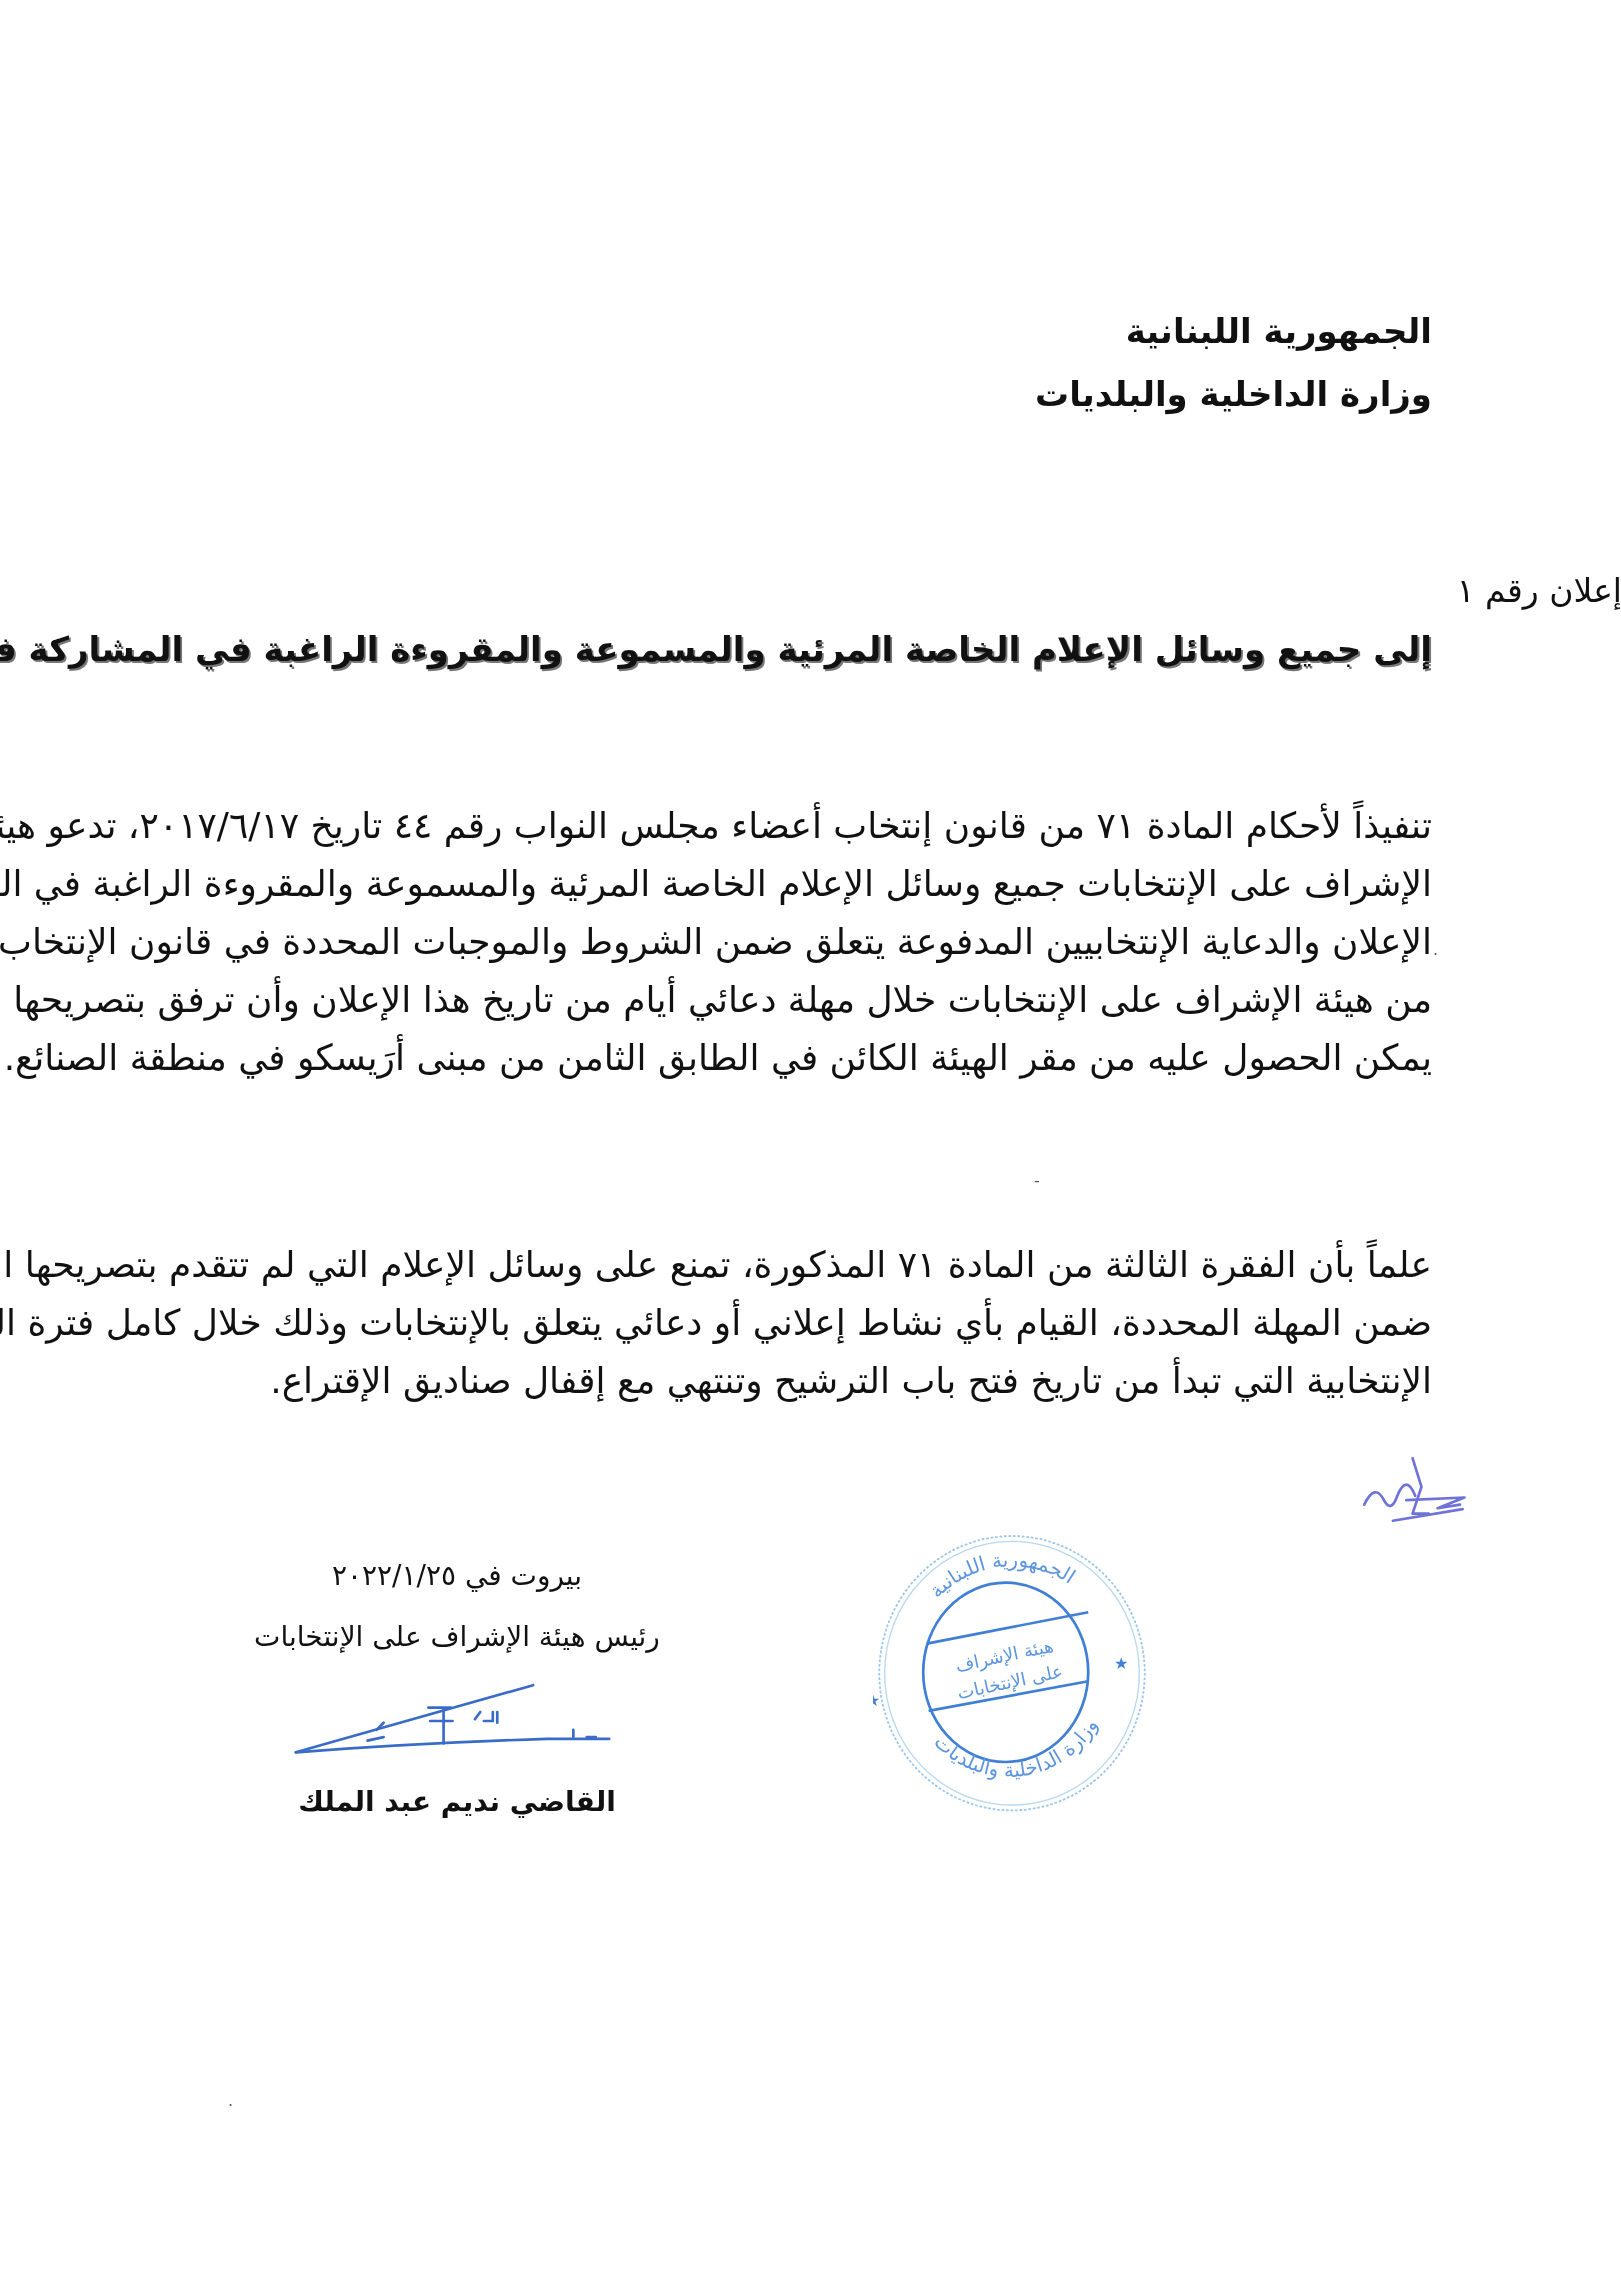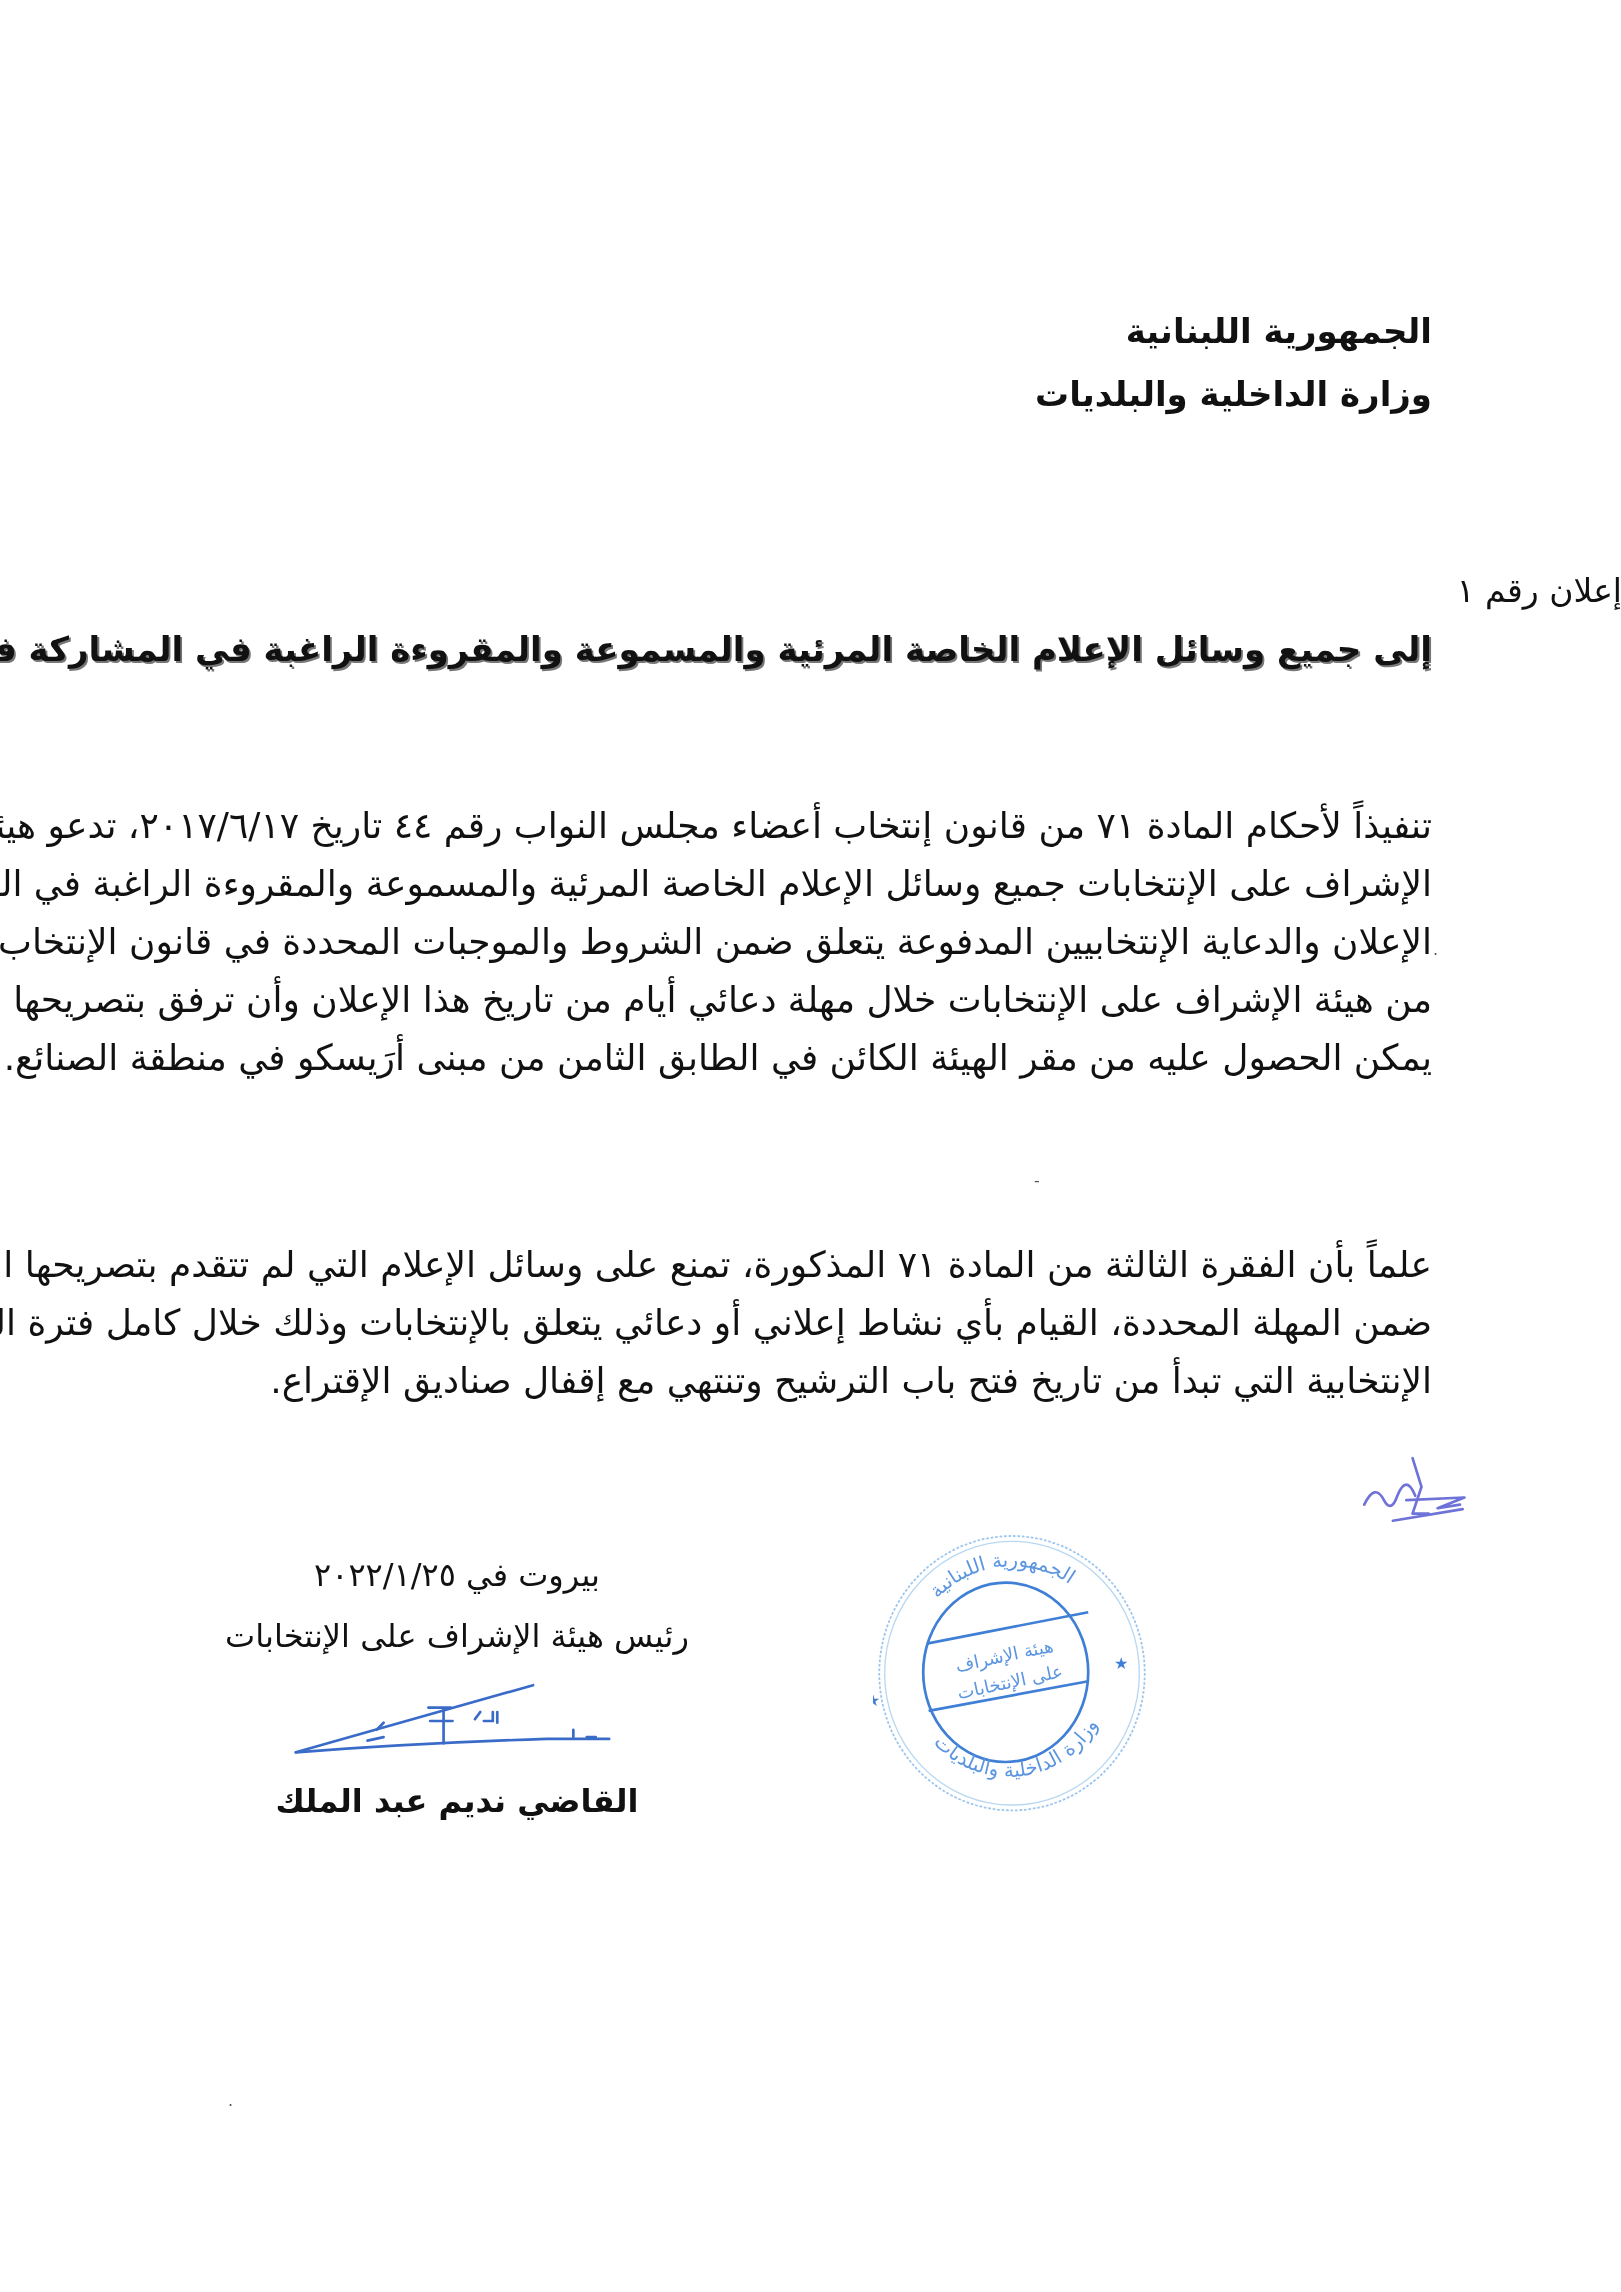--- a/index.html
+++ b/index.html
@@ -32,21 +32,21 @@
     text-align-last: right;
   }
   .para .pl { display: block; white-space: nowrap; text-align: justify; text-align-last: justify; }
   .para .pl.last { text-align-last: right; }
   .p1 { top: 797px; }
   .p2 { top: 1236px; }
 
   .dot { position: absolute; color: #555; font-size: 16px; }
 
   .signblock { position: absolute; top: 1545px; left: 224px; width: 466px; text-align: center; }
-  .signblock .s { font-size: 32px; line-height: 61px; white-space: nowrap; }
+  .signblock .s { font-size: 28px; line-height: 61px; white-space: nowrap; }
   .signature { display: block; margin: 0 auto; height: 99px; width: 358px; }
   .signblock .judge { margin-top: 5.4px; font-weight: bold; }
 
   .stamp { position: absolute; left: 873px; top: 1527px; width: 278px; height: 287px; }
   .initials { position: absolute; left: 1357px; top: 1451px; width: 112px; height: 85px; }
 </style>
 </head>
 <body>
 
 <div class="page">

